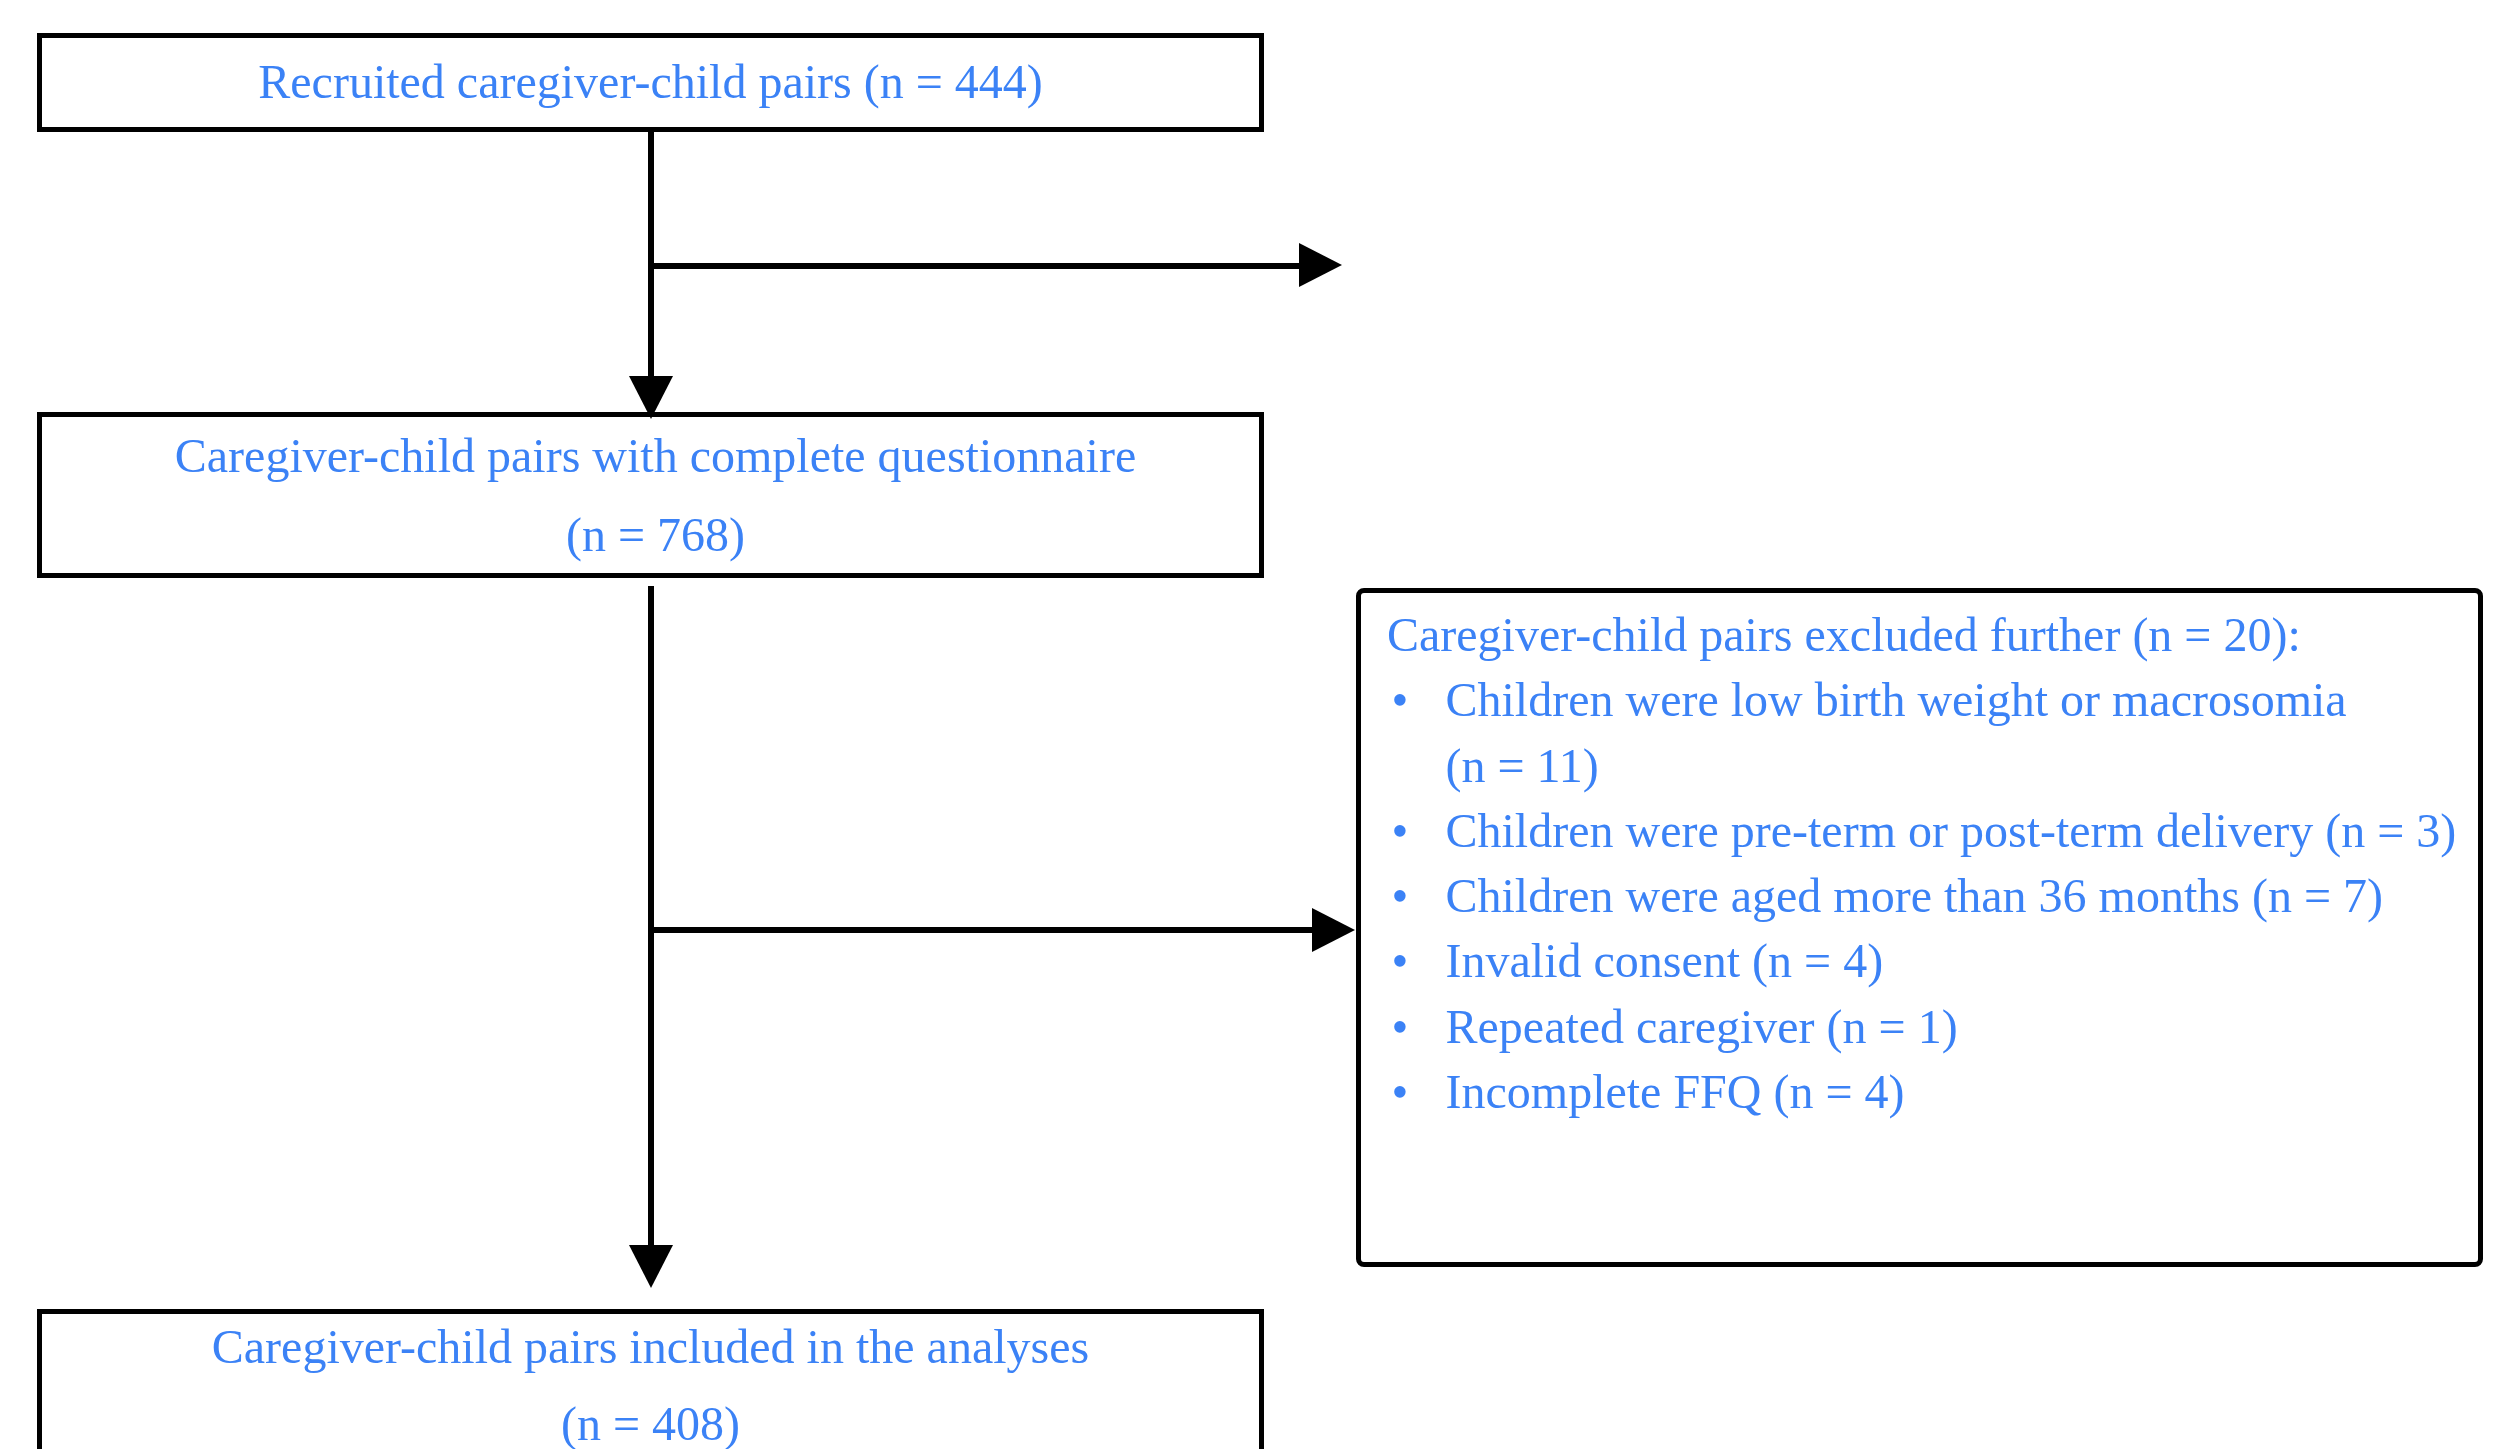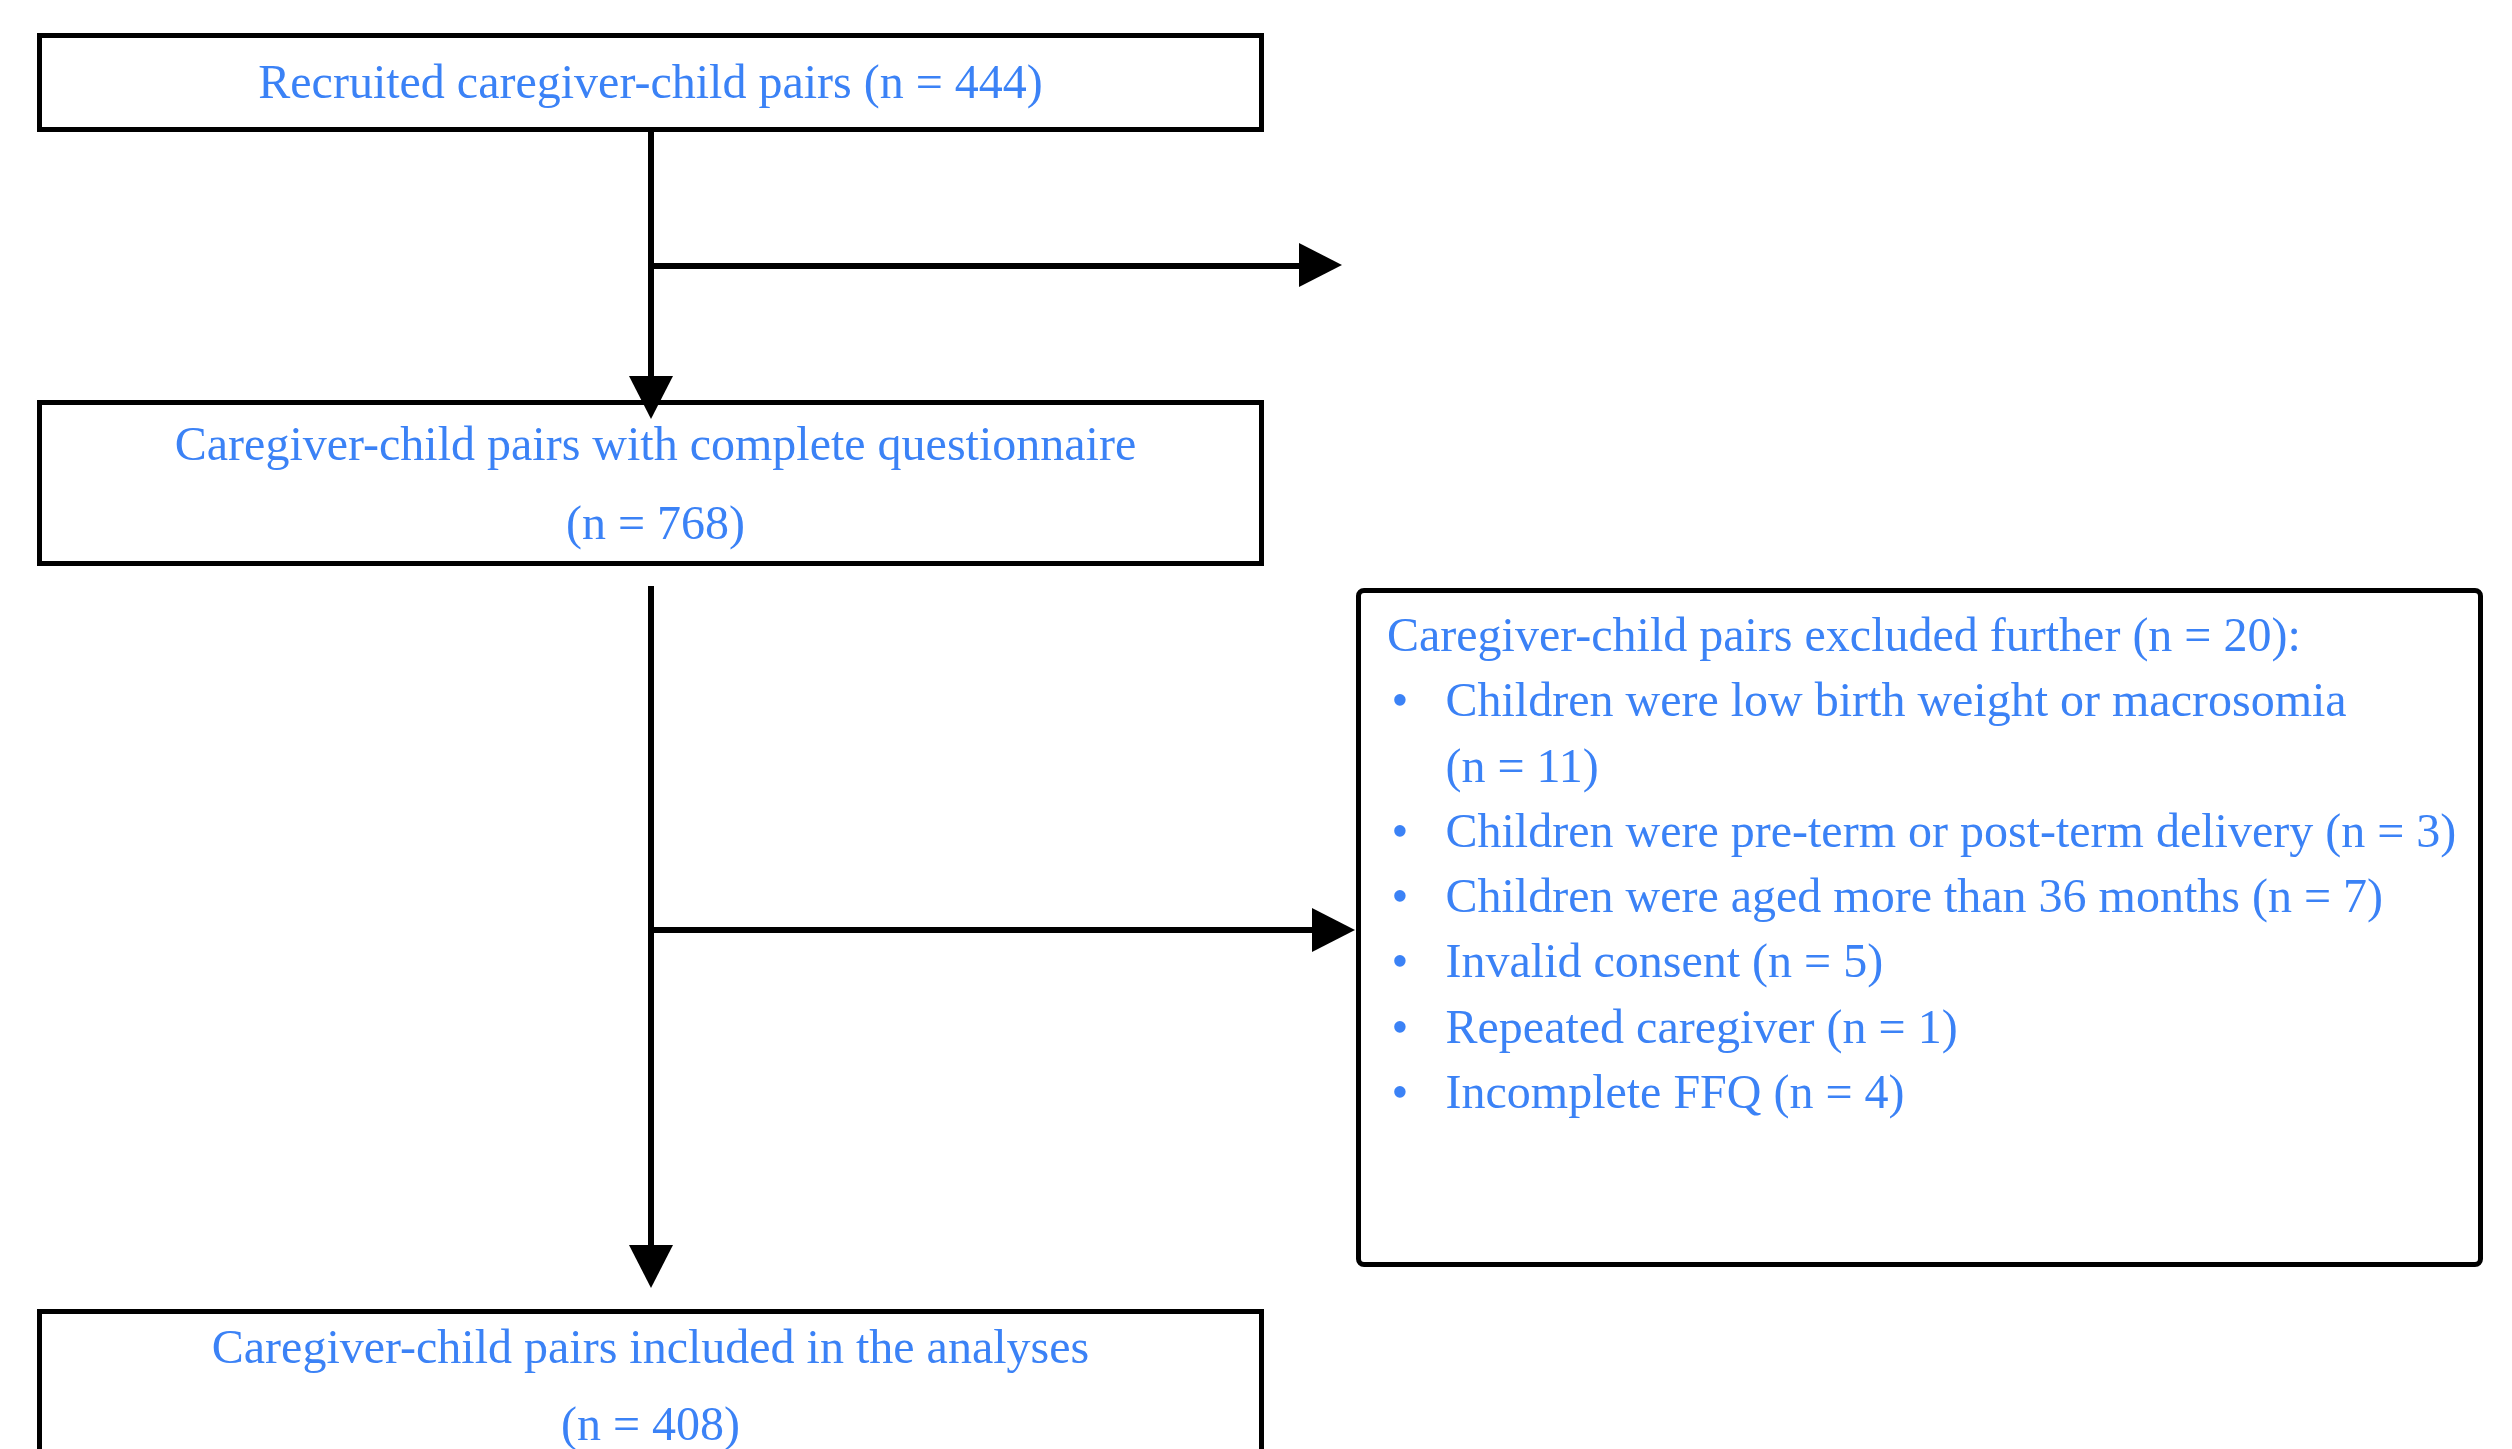--- a/index.html
+++ b/index.html
@@ -26,21 +26,21 @@
     flex-direction: column;
     justify-content: center;
     align-items: center;
     text-align: center;
     padding: 4.5px 18px;
   }
   .node .line { white-space: nowrap; }
 
   #box-recruited { left: 37px;   top: 33px;   width: 1227px; height: 99px; }
   #box-incomplete{ left: 1343px; top: 184px;  width: 1140px; height: 162px; line-height: 1.55; }
-  #box-complete  { left: 37px;   top: 400px;  width: 1227px; height: 166px; line-height: 1.65; padding-left: 28px; }
+  #box-complete  { left: 37px;   top: 412px;  width: 1227px; height: 166px; line-height: 1.65; padding-left: 28px; }
   #box-included  { left: 37px;   top: 1289px; width: 1227px; height: 154px; line-height: 1.6; margin-top: 20px; }
 
   #box-excluded {
     left: 1356px; top: 588px; width: 1127px; height: 679px;
     justify-content: flex-start;
     align-items: stretch;
     text-align: left;
     padding: 9px 21px 9px 26px;
     line-height: 1.36;
     border-radius: 8px;
@@ -109,21 +109,21 @@
     <div class="bullet-row">
       <span class="bullet-marker">•</span>
       <span class="bullet-text">Children were pre-term or post-term delivery (n&nbsp;=&nbsp;3)</span>
     </div>
     <div class="bullet-row">
       <span class="bullet-marker">•</span>
       <span class="bullet-text">Children were aged more than 36 months (n = 7)</span>
     </div>
     <div class="bullet-row">
       <span class="bullet-marker">•</span>
-      <span class="bullet-text">Invalid consent (n = 5)</span>
+      <span class="bullet-text">Invalid consent (n = 4)</span>
     </div>
     <div class="bullet-row">
       <span class="bullet-marker">•</span>
       <span class="bullet-text">Repeated caregiver (n = 1)</span>
     </div>
     <div class="bullet-row">
       <span class="bullet-marker">•</span>
       <span class="bullet-text">Incomplete FFQ (n = 4)</span>
     </div>
   </div>

